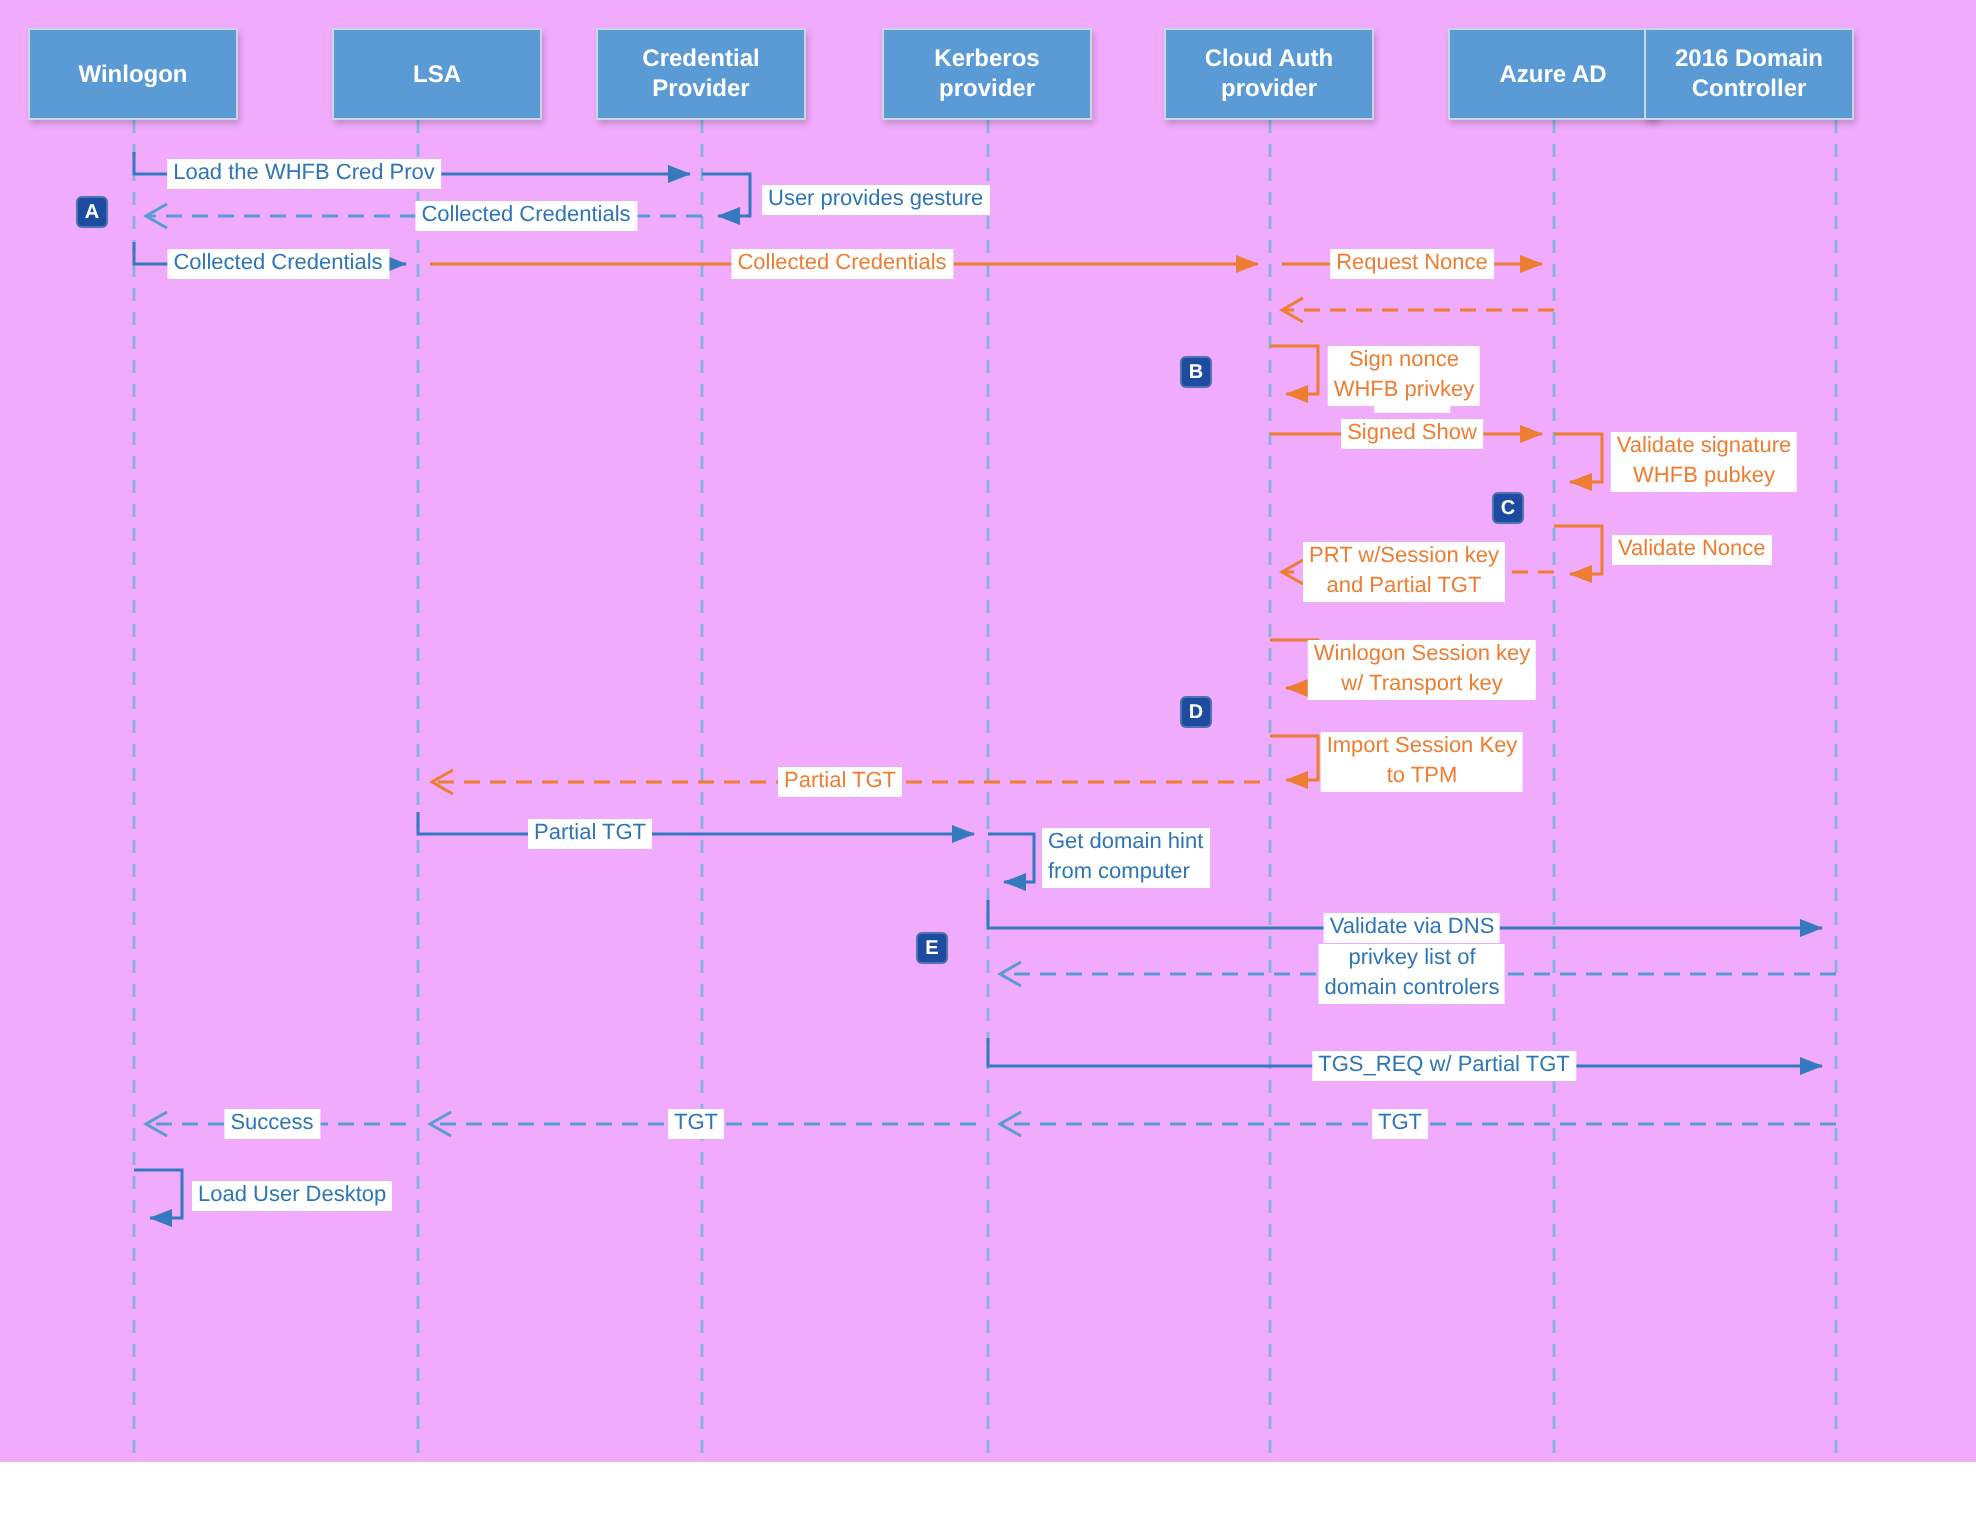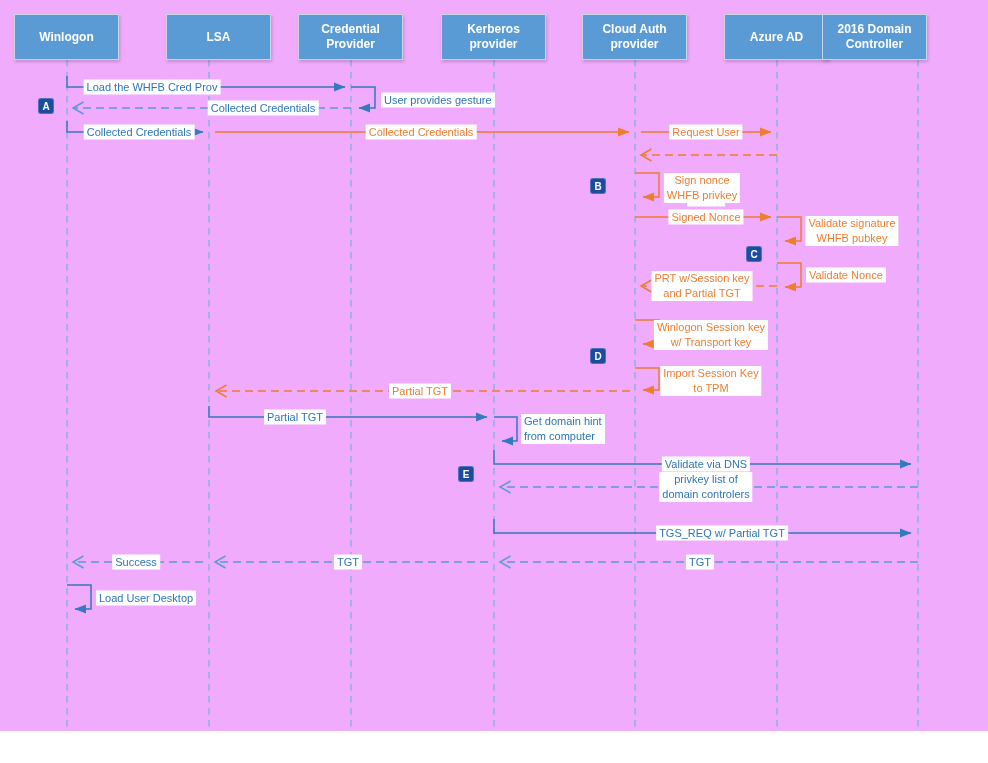--- a/index.html
+++ b/index.html
@@ -108,25 +108,25 @@
     </div>
   <div class="actor" style="left:822px;">
       <span>2016 Domain Controller</span>
     </div>
 
   <div class="lbl blue" style="left:152px;top:87px;">Load the WHFB Cred Prov</div>
   <div class="lbl blue left" style="left:381px;top:100px;">User provides gesture</div>
   <div class="lbl blue" style="left:263px;top:108px;">Collected Credentials</div>
   <div class="lbl blue" style="left:139px;top:132px;">Collected Credentials</div>
   <div class="lbl orange" style="left:421px;top:132px;">Collected Credentials</div>
-  <div class="lbl orange" style="left:706px;top:132px;">Request User</div>
+  <div class="lbl orange" style="left:706px;top:132px;">Request Nonce</div>
   <div class="lbl orange" style="left:706px;top:155px;margin-top:44px;">Nonce</div>
   <div class="lbl orange" style="left:702px;top:188px;">Sign nonce
 WHFB privkey</div>
-  <div class="lbl orange" style="left:706px;top:217px;">Signed Nonce</div>
+  <div class="lbl orange" style="left:706px;top:217px;">Signed Show</div>
   <div class="lbl orange" style="left:852px;top:231px;">Validate signature
 WHFB pubkey</div>
   <div class="lbl orange left" style="left:806px;top:275px;">Validate Nonce</div>
   <div class="lbl orange" style="left:702px;top:286px;">PRT w/Session key
 and Partial TGT</div>
   <div class="lbl orange" style="left:711px;top:335px;">Winlogon Session key
 w/ Transport key</div>
   <div class="lbl orange" style="left:711px;top:381px;">Import Session Key
 to TPM</div>
   <div class="lbl orange" style="left:420px;top:391px;">Partial TGT</div>

